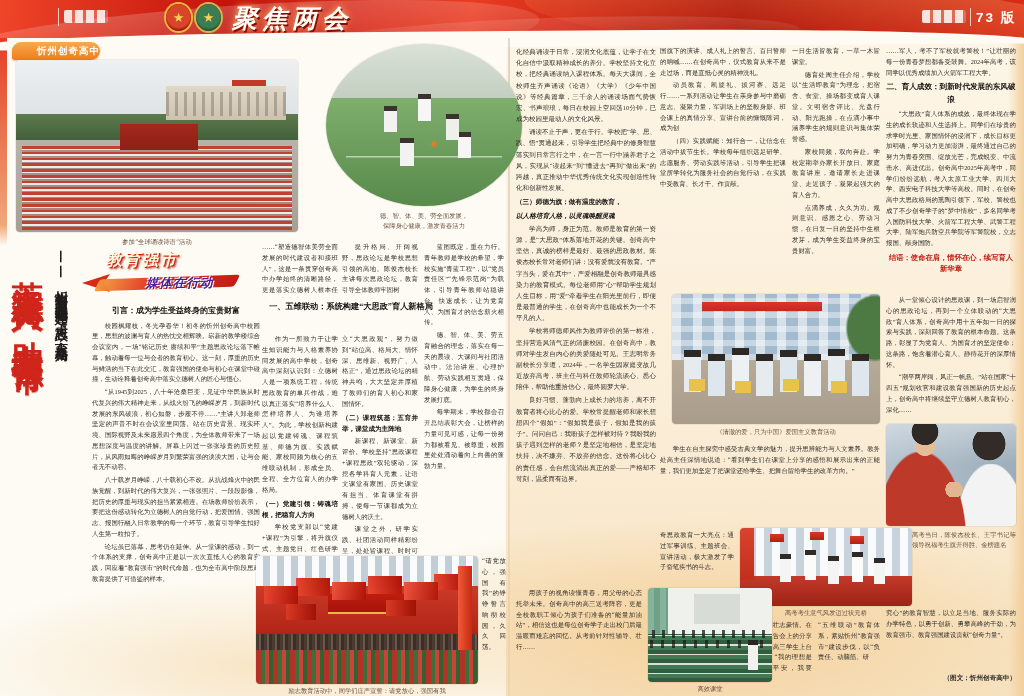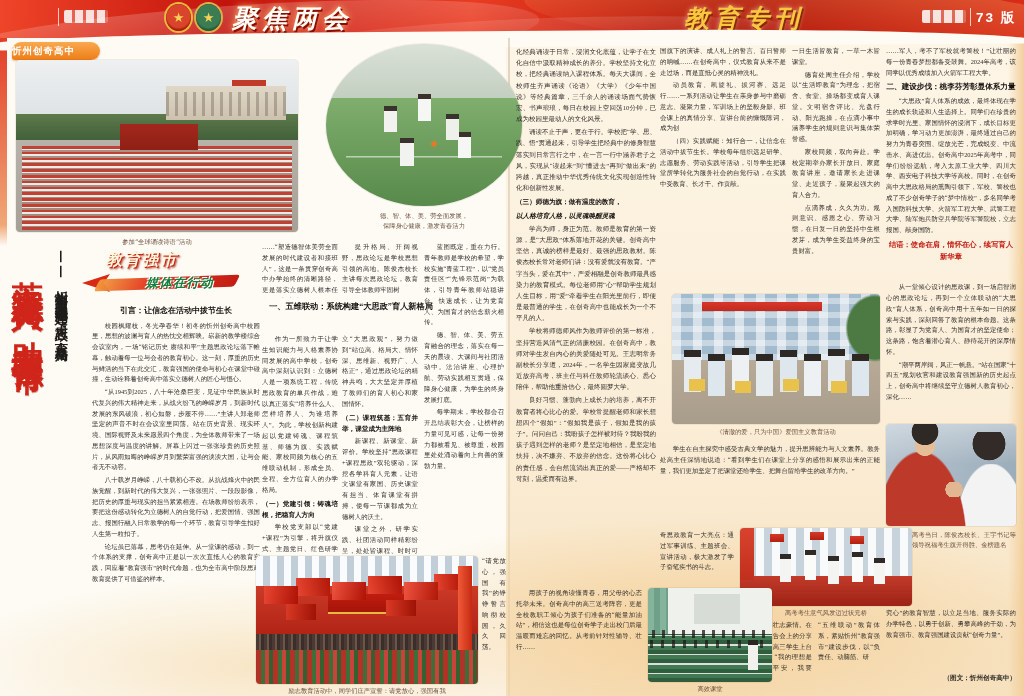--- a/index.html
+++ b/index.html
@@ -134,34 +134,34 @@
     radial-gradient(circle at 50% 30%, #2e2925 0 55%, transparent 58%) 24px 0/30px 26px no-repeat,
     radial-gradient(circle,#e5bd97 0 55%,transparent 58%) 26px 10px/26px 24px no-repeat,
     radial-gradient(circle at 50% 35%, #322b27 0 58%, transparent 60%) 86px 8px/34px 34px no-repeat,
     radial-gradient(ellipse at 50% 100%, #bd3a2b 0 70%, transparent 72%) -10px 28px/90px 90px no-repeat,
     radial-gradient(ellipse at 50% 100%, #f2f3f2 0 70%, transparent 72%) 70px 40px/70px 70px no-repeat,
     linear-gradient(rgba(255,255,255,.35),rgba(255,255,255,0)) 0 0/130px 40px no-repeat,
     linear-gradient(100deg,#b6c4cf,#9aacb9) 0 0/130px 102px no-repeat; }
 
   
   .tag { background:linear-gradient(180deg,#f9a950,#ee7d17); border-radius:10px 10px 10px 3px;
-    color:#fff; font:bold 9.5px/18px "Liberation Sans", sans-serif; text-align:left;
+    color:#fff; font:bold 9.5px/18px "Liberation Sans", sans-serif; text-align:right;
     letter-spacing:1px; box-shadow:0 1px 2px rgba(180,100,20,.4); }
   .cap { font-size:6.3px; line-height:1.55; color:#6d5140; text-align:center;
     font-family:"DejaVu Serif", serif; }
   .vhead-main { writing-mode:vertical-rl; font:bold 32px "DejaVu Serif", serif;
     color:#d0251a; letter-spacing:4px; text-shadow:.5px .5px 0 rgba(160,20,10,.35); }
   .vhead-sub { writing-mode:vertical-rl; font:bold 13px "DejaVu Sans", sans-serif;
     color:#1f1d1b; letter-spacing:2px; }
   .cl-ribbon { background:linear-gradient(90deg,#f29c3d,#e02a18 40%,#c01208);
     transform:skewX(-28deg) rotate(-2deg); border-radius:3px; opacity:.95; }
   .cl-tail { background:#d92a16; clip-path:polygon(0 50%,100% 0,78% 50%,100% 100%); }
   .cl-t1 { font:bold italic 16px "DejaVu Serif", serif; color:#fff8e0; letter-spacing:2px;
     text-shadow:1px 1px 0 #c9240f, 2px 2px 2px rgba(150,20,5,.8); white-space:nowrap; }
-  .cl-t2 { font:bold italic 12.5px "DejaVu Serif", serif; color:#15803d; letter-spacing:1px;
+  .cl-t2 { font:bold italic 12.5px "DejaVu Serif", serif; color:#4c1d95; letter-spacing:1px;
     text-shadow:1px 1px 0 #fff, -1px -1px 0 #fff; white-space:nowrap; }
   .col { font-size:6.4px; line-height:1.68; color:#33302c; text-align:justify; overflow:hidden; }
   .col p { text-indent:2em; margin-bottom:2px; }
   .col p.noind { text-indent:0; }
   .col .sh { font-weight:bold; color:#14110e; text-indent:0; margin:3px 0 2px; font-size:6.6px; }
   .h-sec { font-weight:bold; color:#14110e; text-align:center; font-size:8.2px; line-height:1.7; }
   .h-red { font-weight:bold; color:#c32017; text-align:center; font-size:7.3px; line-height:1.6;
     margin:3px 0 20px; text-indent:0 !important; }
   .attr { font:bold 6.6px "Liberation Sans", sans-serif; color:#33302c; text-align:right; }
 </style>
@@ -180,21 +180,20 @@
     <div class="sw1"></div>
     <div class="sw2"></div>
     <div class="sw3"></div>
   </div>
   <div class="abs pgno" style="left:14px;top:9px;margin-top:44px;">52 版</div>
   <div class="abs vdiv" style="left:58px;top:8px;"></div>
   <div class="abs plogo" style="left:64px;top:10px;"></div>
   <div class="abs emblem nat" style="left:166px;top:4px;">★</div>
   <div class="abs emblem cppcc" style="left:196px;top:4px;">★</div>
   <div class="abs callig white" style="left:232px;top:2px;">聚焦两会</div>
-  <div class="abs callig gold" style="left:684px;top:2px;">教育专刊</div>
   <div class="abs plogo" style="left:922px;top:10px;"></div>
   <div class="abs vdiv" style="left:970px;top:8px;"></div>
   <div class="abs pgno" style="left:976px;top:9px;">73 版</div>
   <div class="abs banner-wave"></div>
   <div class="abs fold"></div>
 
   <div class="abs tag" style="left:12px;top:42px;width:88px;height:18px;">忻州创奇高中</div>
 
   <div class="abs ph ph-assembly" style="left:16px;top:60px;width:282px;height:172px;"></div>
   <div class="abs cap" style="left:16px;top:237px;width:282px;">参加“全球诵读诗语”活动</div>
@@ -209,21 +208,21 @@
   <div class="abs vhead-sub" style="left:52px;top:250px;height:434px;">——忻州创奇高中五维联动构建“大思政”育人新格局</div>
 
   <div class="abs" style="left:94px;top:250px;width:146px;height:48px;">
     <div class="abs cl-tail" style="left:-12px;top:24px;width:28px;height:18px;"></div>
     <div class="abs cl-ribbon" style="left:4px;top:27px;width:138px;height:12px;"></div>
     <div class="abs cl-t1" style="left:12px;top:0;text-align:right;">教育强市</div>
     <div class="abs cl-t2" style="left:52px;top:25px;">媒体在行动</div>
   </div>
 
   <div class="abs col" style="left:92px;top:304px;width:168px;height:386px;">
-    <div class="h-sec" style="font-size:8px;margin-bottom:3px;">引言：让信念在活动中拔节生长</div>
+    <div class="h-sec" style="font-size:8px;margin-bottom:3px;">引言：成为学生受益终身的宝贵财富</div>
     <p>校园枫耀枝，冬光孕春华！初冬的忻州创奇高中校园里，思想的波澜与育人的热忱交相辉映。崭新的教学楼综合会议室内，一场“铭记历史 赓续和平”主题思政论坛落下帷幕，触动着每一位与会者的教育初心。这一刻，厚重的历史与鲜活的当下在此交汇，教育强国的使命与初心在课堂中碰撞，生动诠释着创奇高中落实立德树人的匠心与恒心。</p>
     <p>“从1945到2025，八十年沧桑巨变，见证中华民族从时代复兴的伟大精神走来，从战火纷飞的峥嵘岁月，到新时代发展的东风破浪，初心如磐，步履不停……”主讲人郑老师坚定的声音不时在会议室里回荡。站在历史背景、现实环境、国际视野及未来愿景四个角度，为全体教师带来了一场思想深度与温度的讲解。屏幕上闪过一张张珍贵的历史照片，从风雨如晦的峥嵘岁月到繁荣富强的泱泱大国，让与会者无不动容。</p>
     <p>八十载岁月峥嵘，八十载初心不改。从抗战烽火中的民族觉醒，到新时代的伟大复兴，一张张照片、一段段影像，把历史的厚重与现实的担当紧紧相连。在场教师纷纷表示，要把这份感动转化为立德树人的自觉行动，把爱国情、强国志、报国行融入日常教学的每一个环节，教育引导学生扣好人生第一粒扣子。</p>
     <p>论坛虽已落幕，思考仍在延伸。从一堂课的感动，到一个体系的支撑，创奇高中正是以一次次直抵人心的教育实践，回应着“教育强市”的时代命题，也为全市高中阶段思政教育提供了可借鉴的样本。</p>
   </div>
 
   <div class="abs col" style="left:262px;top:242px;width:76px;height:56px;">
     <p class="noind">……“塑造德智体美劳全面发展的时代建设者和接班人”，这是一条贯穿创奇高中办学始终的清晰路径，更是落实立德树人根本任务的深刻实践。</p>
   </div>
 
@@ -301,21 +300,21 @@
   </div>
   <div class="abs col" style="left:818px;top:620px;width:62px;height:72px;">
     <p class="noind">“五维联动”教育体系，紧贴忻州“教育强市”建设步伐，以“负责任、动脑筋、研</p>
   </div>
 
   <div class="abs ph ph-class" style="left:648px;top:588px;width:124px;height:94px;"></div>
   <div class="abs cap" style="left:648px;top:684px;width:124px;">高效课堂</div>
 
   <div class="abs col" style="left:886px;top:46px;width:130px;height:376px;">
     <p class="noind">……军人，考不了军校就考警校！”让壮丽的每一份青春梦想都备受鼓舞。2024年高考，该同学以优秀成绩加入火箭军工程大学。</p>
-    <div class="h-sec" style="font-size:7.6px;margin:3px 0 2px;">二、建设步伐：桃李芬芳彰显体系力量</div>
+    <div class="h-sec" style="font-size:7.6px;margin:3px 0 2px;">二、育人成效：到新时代发展的东风破浪</div>
     <p>“大思政”育人体系的成效，最终体现在学生的成长轨迹和人生选择上。同学们在珍贵的求学时光里、家国情怀的浸润下，成长目标更加明确，学习动力更加澎湃，最终通过自己的努力为青春突围、绽放光芒，完成蜕变、中流击水、高进优出。创奇高中2025年高考中，同学们纷纷远航，考入太原工业大学、四川大学、西安电子科技大学等高校。同时，在创奇高中大思政格局的熏陶引领下，军校、警校也成了不少创奇学子的“梦中情校”，多名同学考入国防科技大学、火箭军工程大学、武警工程大学、陆军炮兵防空兵学院等军警院校，立志报国、献身国防。</p>
     <div class="h-red">结语：使命在肩，情怀在心，续写育人新华章</div>
     <p>从一堂倾心设计的思政课，到一场启智润心的思政论坛，再到一个立体联动的“大思政”育人体系，创奇高中用十五年如一日的探索与实践，深刻回答了教育的根本命题。这条路，彰显了为党育人、为国育才的坚定使命；这条路，饱含着潜心育人、静待花开的深厚情怀。</p>
     <p>“潮平两岸阔，风正一帆悬。”站在国家“十四五”规划收官和建设教育强国新的历史起点上，创奇高中将继续坚守立德树人教育初心，深化……</p>
   </div>
 
   <div class="abs ph ph-hands" style="left:886px;top:424px;width:130px;height:102px;"></div>
   <div class="abs cap" style="left:912px;top:530px;width:104px;text-align:justify;">高考当日，陈俊杰校长、王宇书记等领导祝福考生旗开得胜、金榜题名</div>
 
   <div class="abs col" style="left:886px;top:608px;width:130px;height:62px;">

